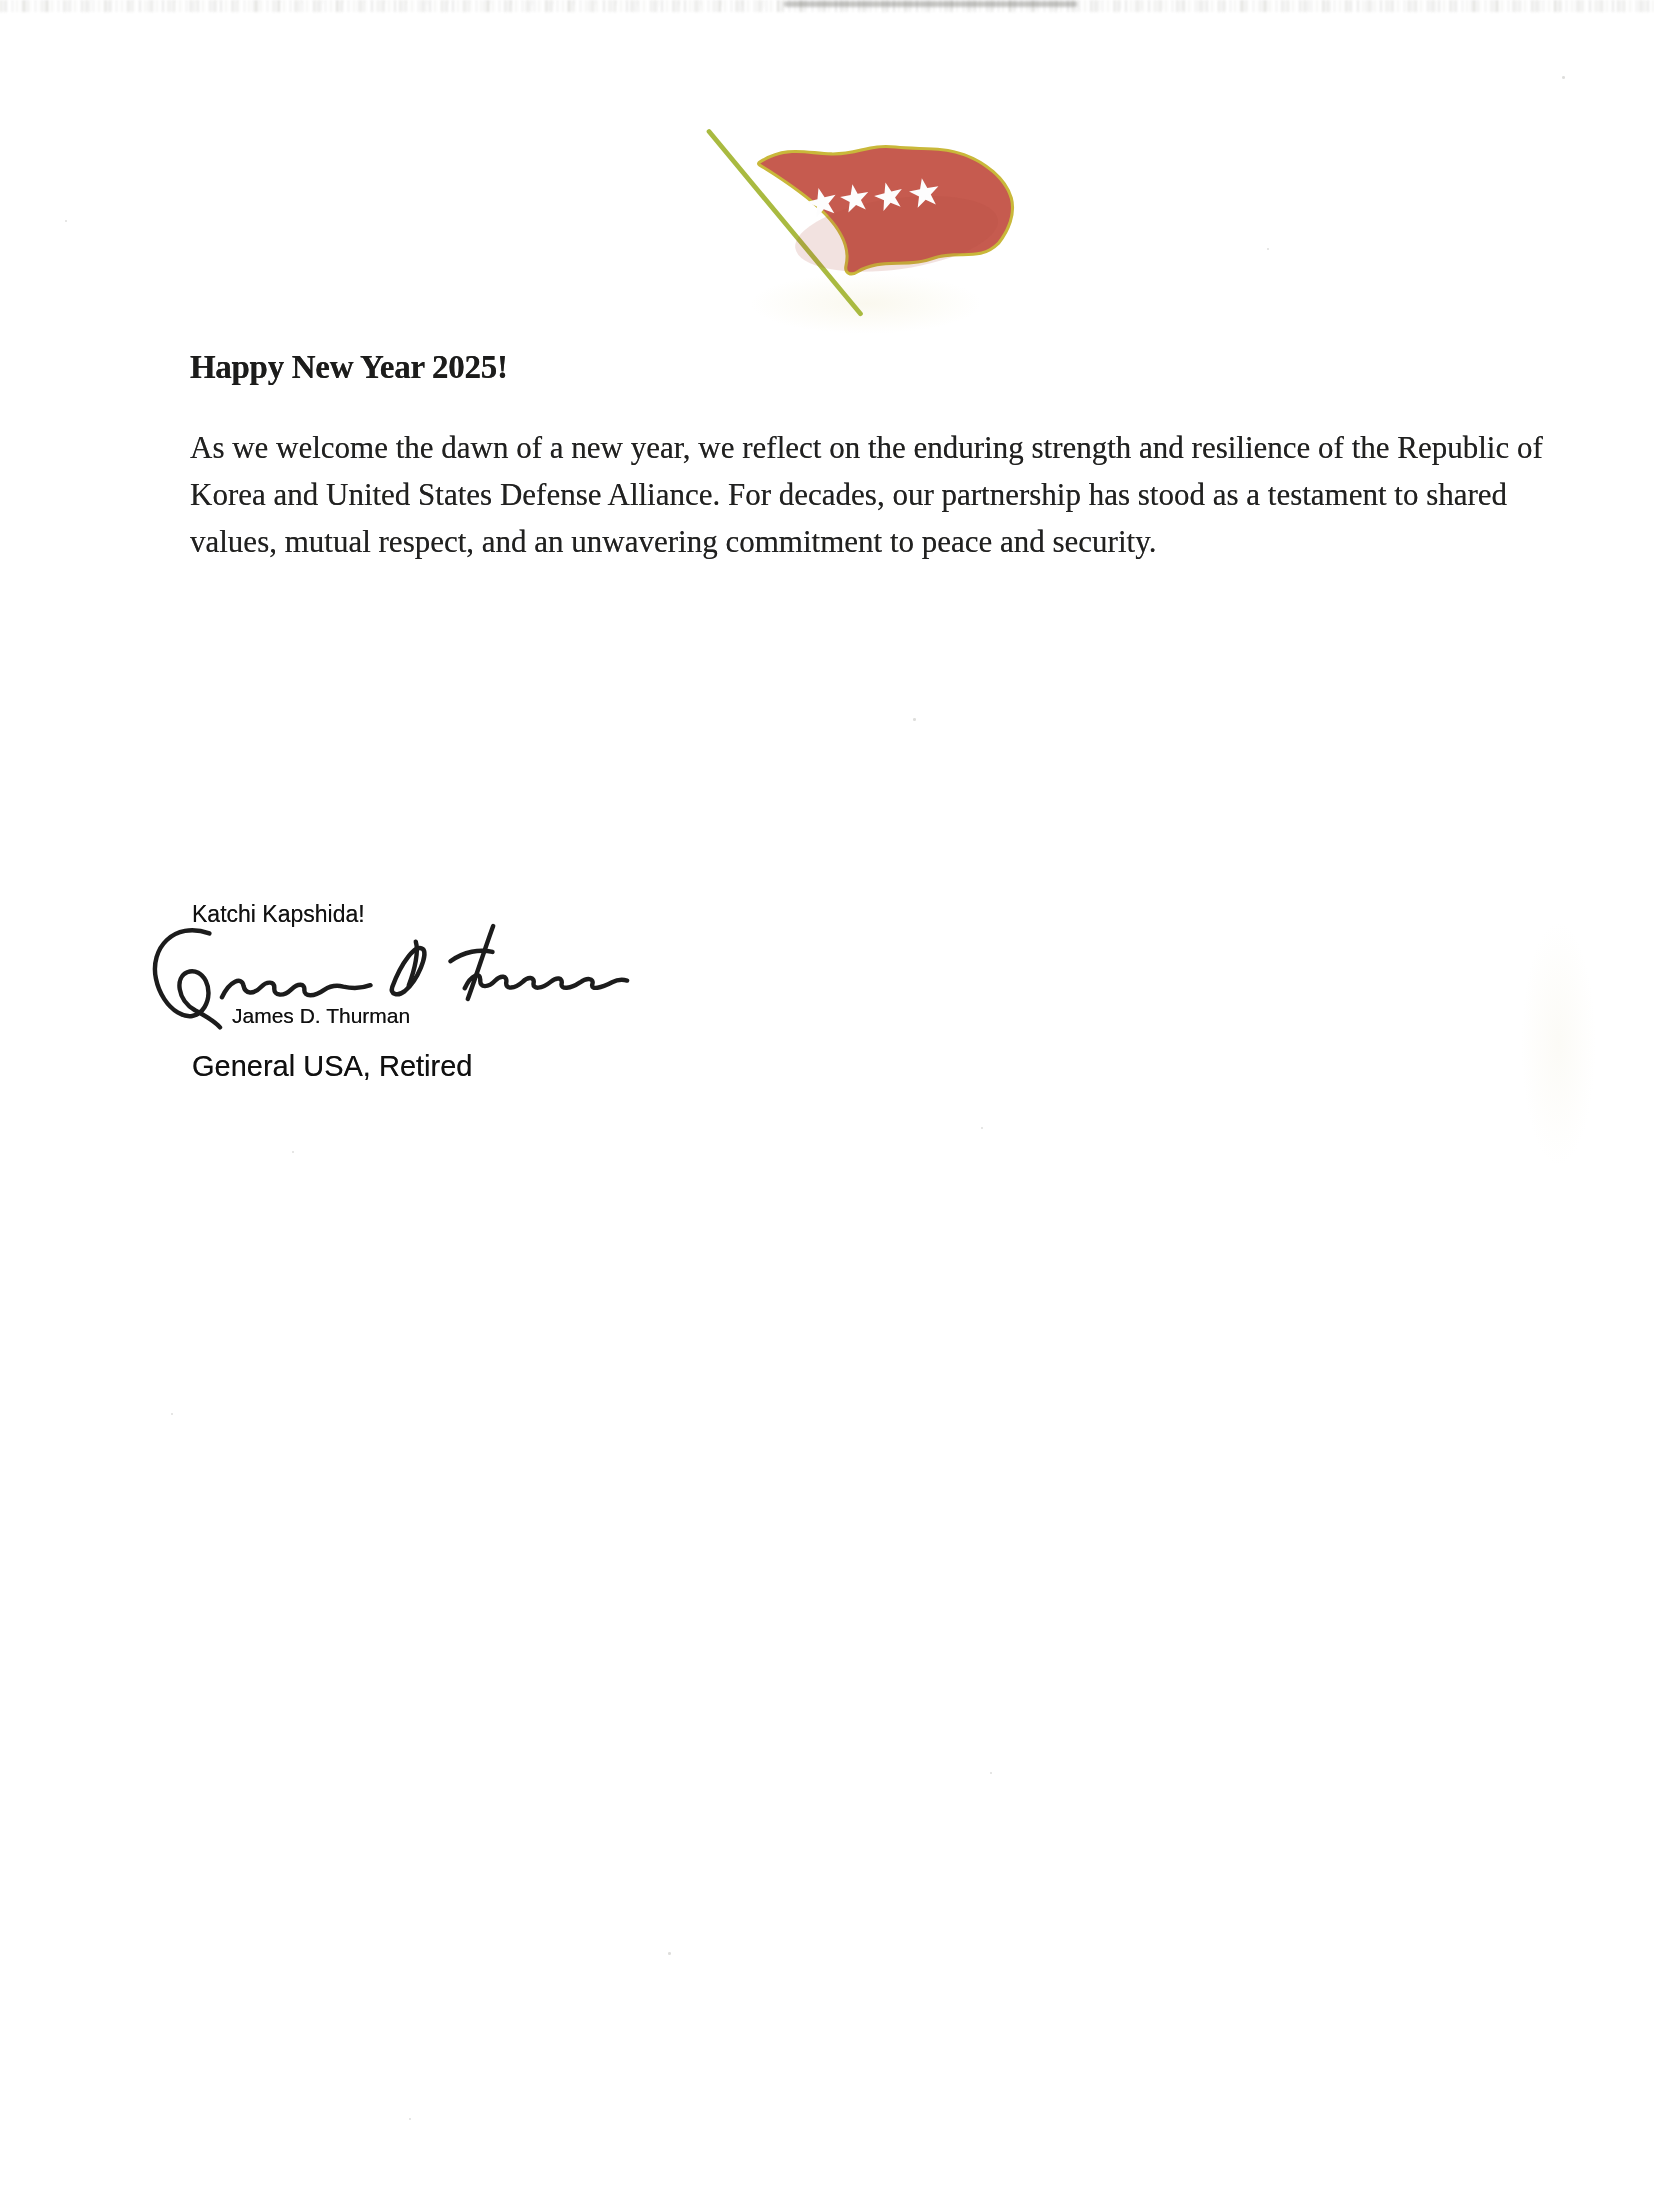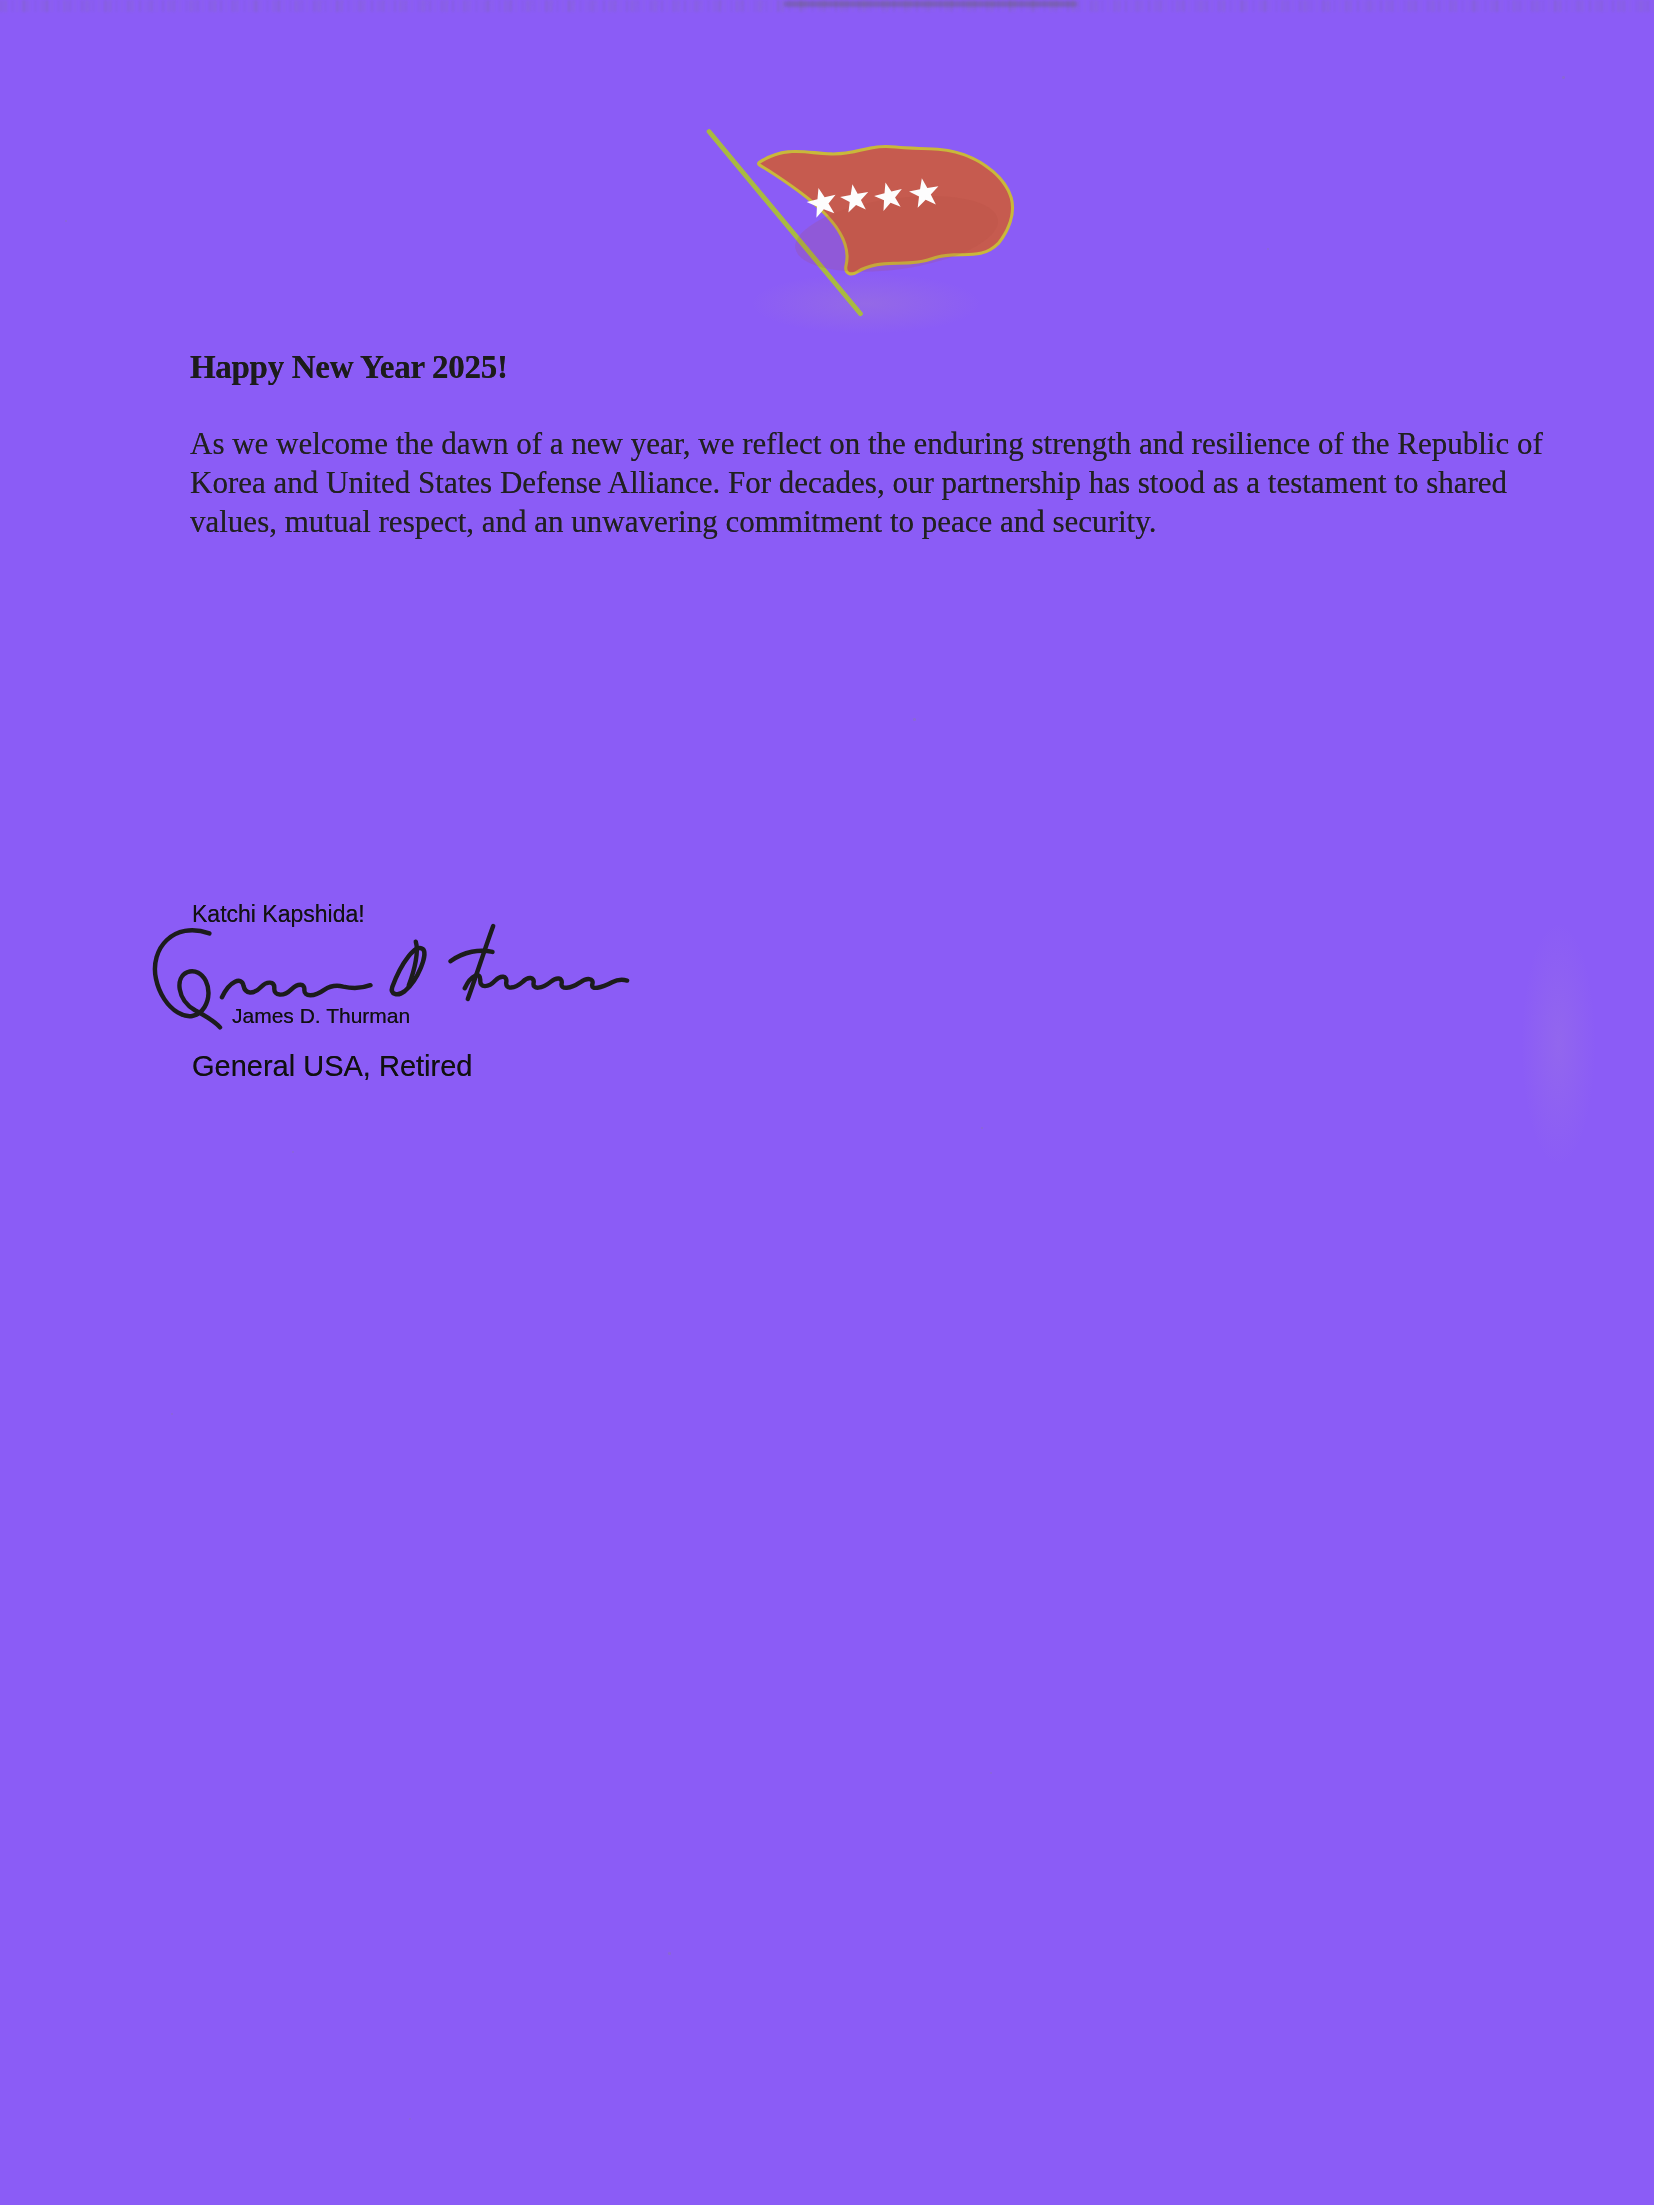--- a/index.html
+++ b/index.html
@@ -2,21 +2,21 @@
 <html style="font-size:11px"><head>
 <meta charset="utf-8">
 <style>
   * { margin:0; padding:0; box-sizing:border-box; }
   html,body { width:1654px; background:#e9e9e6; }
   body { font-family:"Liberation Serif","DejaVu Serif",serif; }
 
   .page {
     position:relative;
     width:1654px; height:2205px;
-    background:#8b5cf6;
+    background:#ffffff;
     overflow:hidden;
   }
 
   
   .noise-top {
     position:absolute; top:0; left:0; width:100%; height:12.3px;
     background:
       repeating-linear-gradient(90deg, rgba(110,110,100,.20) 0 1.4px, transparent 1.4px 4.8px, rgba(140,140,130,.12) 4.8px 6.8px, transparent 6.8px 11.6px),
       repeating-linear-gradient(91deg, rgba(120,120,110,.10) 0 7.5px, transparent 7.5px 21px);
     filter:blur(0.8px);
@@ -48,21 +48,21 @@
 
   
   .heading {
     position:absolute; left:190px; top:349px;
     font-size:33px; font-weight:bold; letter-spacing:-0.3px;
     color:#1c1c1b; white-space:nowrap;
     text-shadow:0 0 0.5px rgba(25,25,25,.8);
   }
   .body-text {
     position:absolute; left:190px; top:424px; width:1368px;
-    font-size:31px; line-height:39px; color:#212120;
+    font-size:31px; line-height:47px; color:#212120;
     text-shadow:0 0 0.4px rgba(25,25,25,.65);
   }
   .body-text p { margin:0 0 48px 0; }
 
   .closing {
     position:absolute; left:192px; top:860px;
     font-family:"Liberation Sans","DejaVu Sans",sans-serif;
     font-size:23px; color:#121212; white-space:nowrap;
     text-shadow:0 0 0.3px rgba(15,15,15,.7);
     margin-top:41px;

